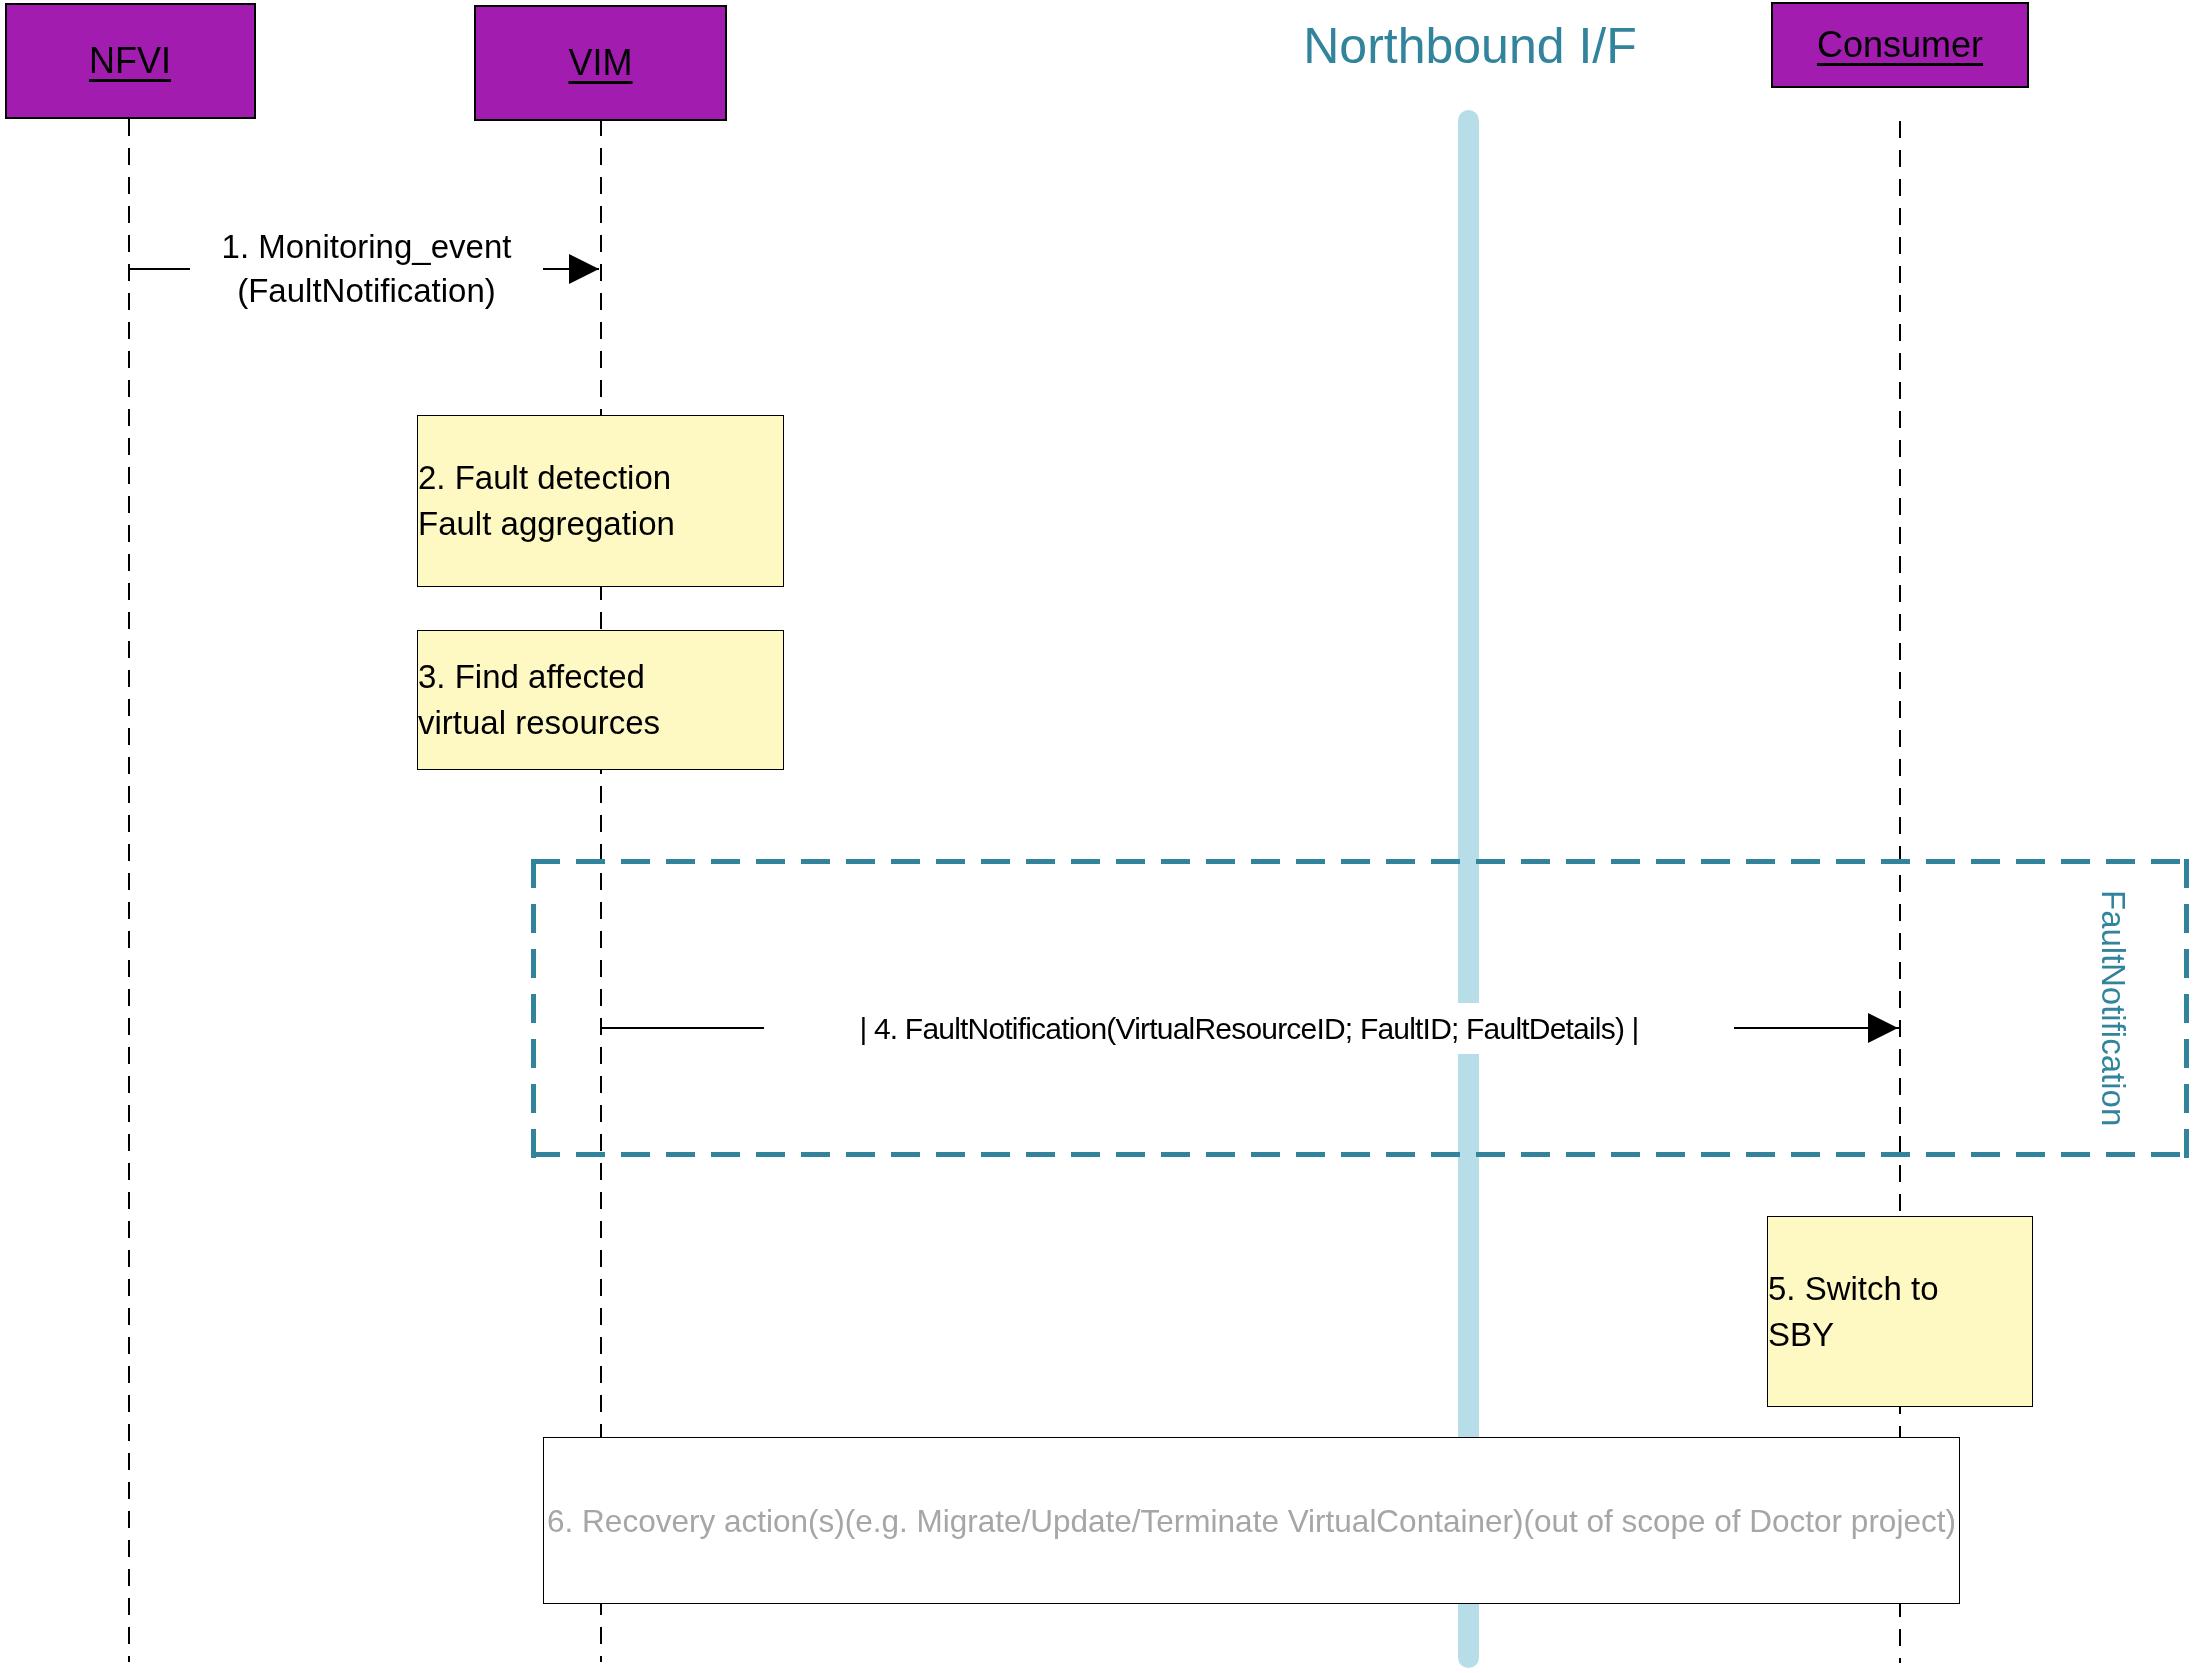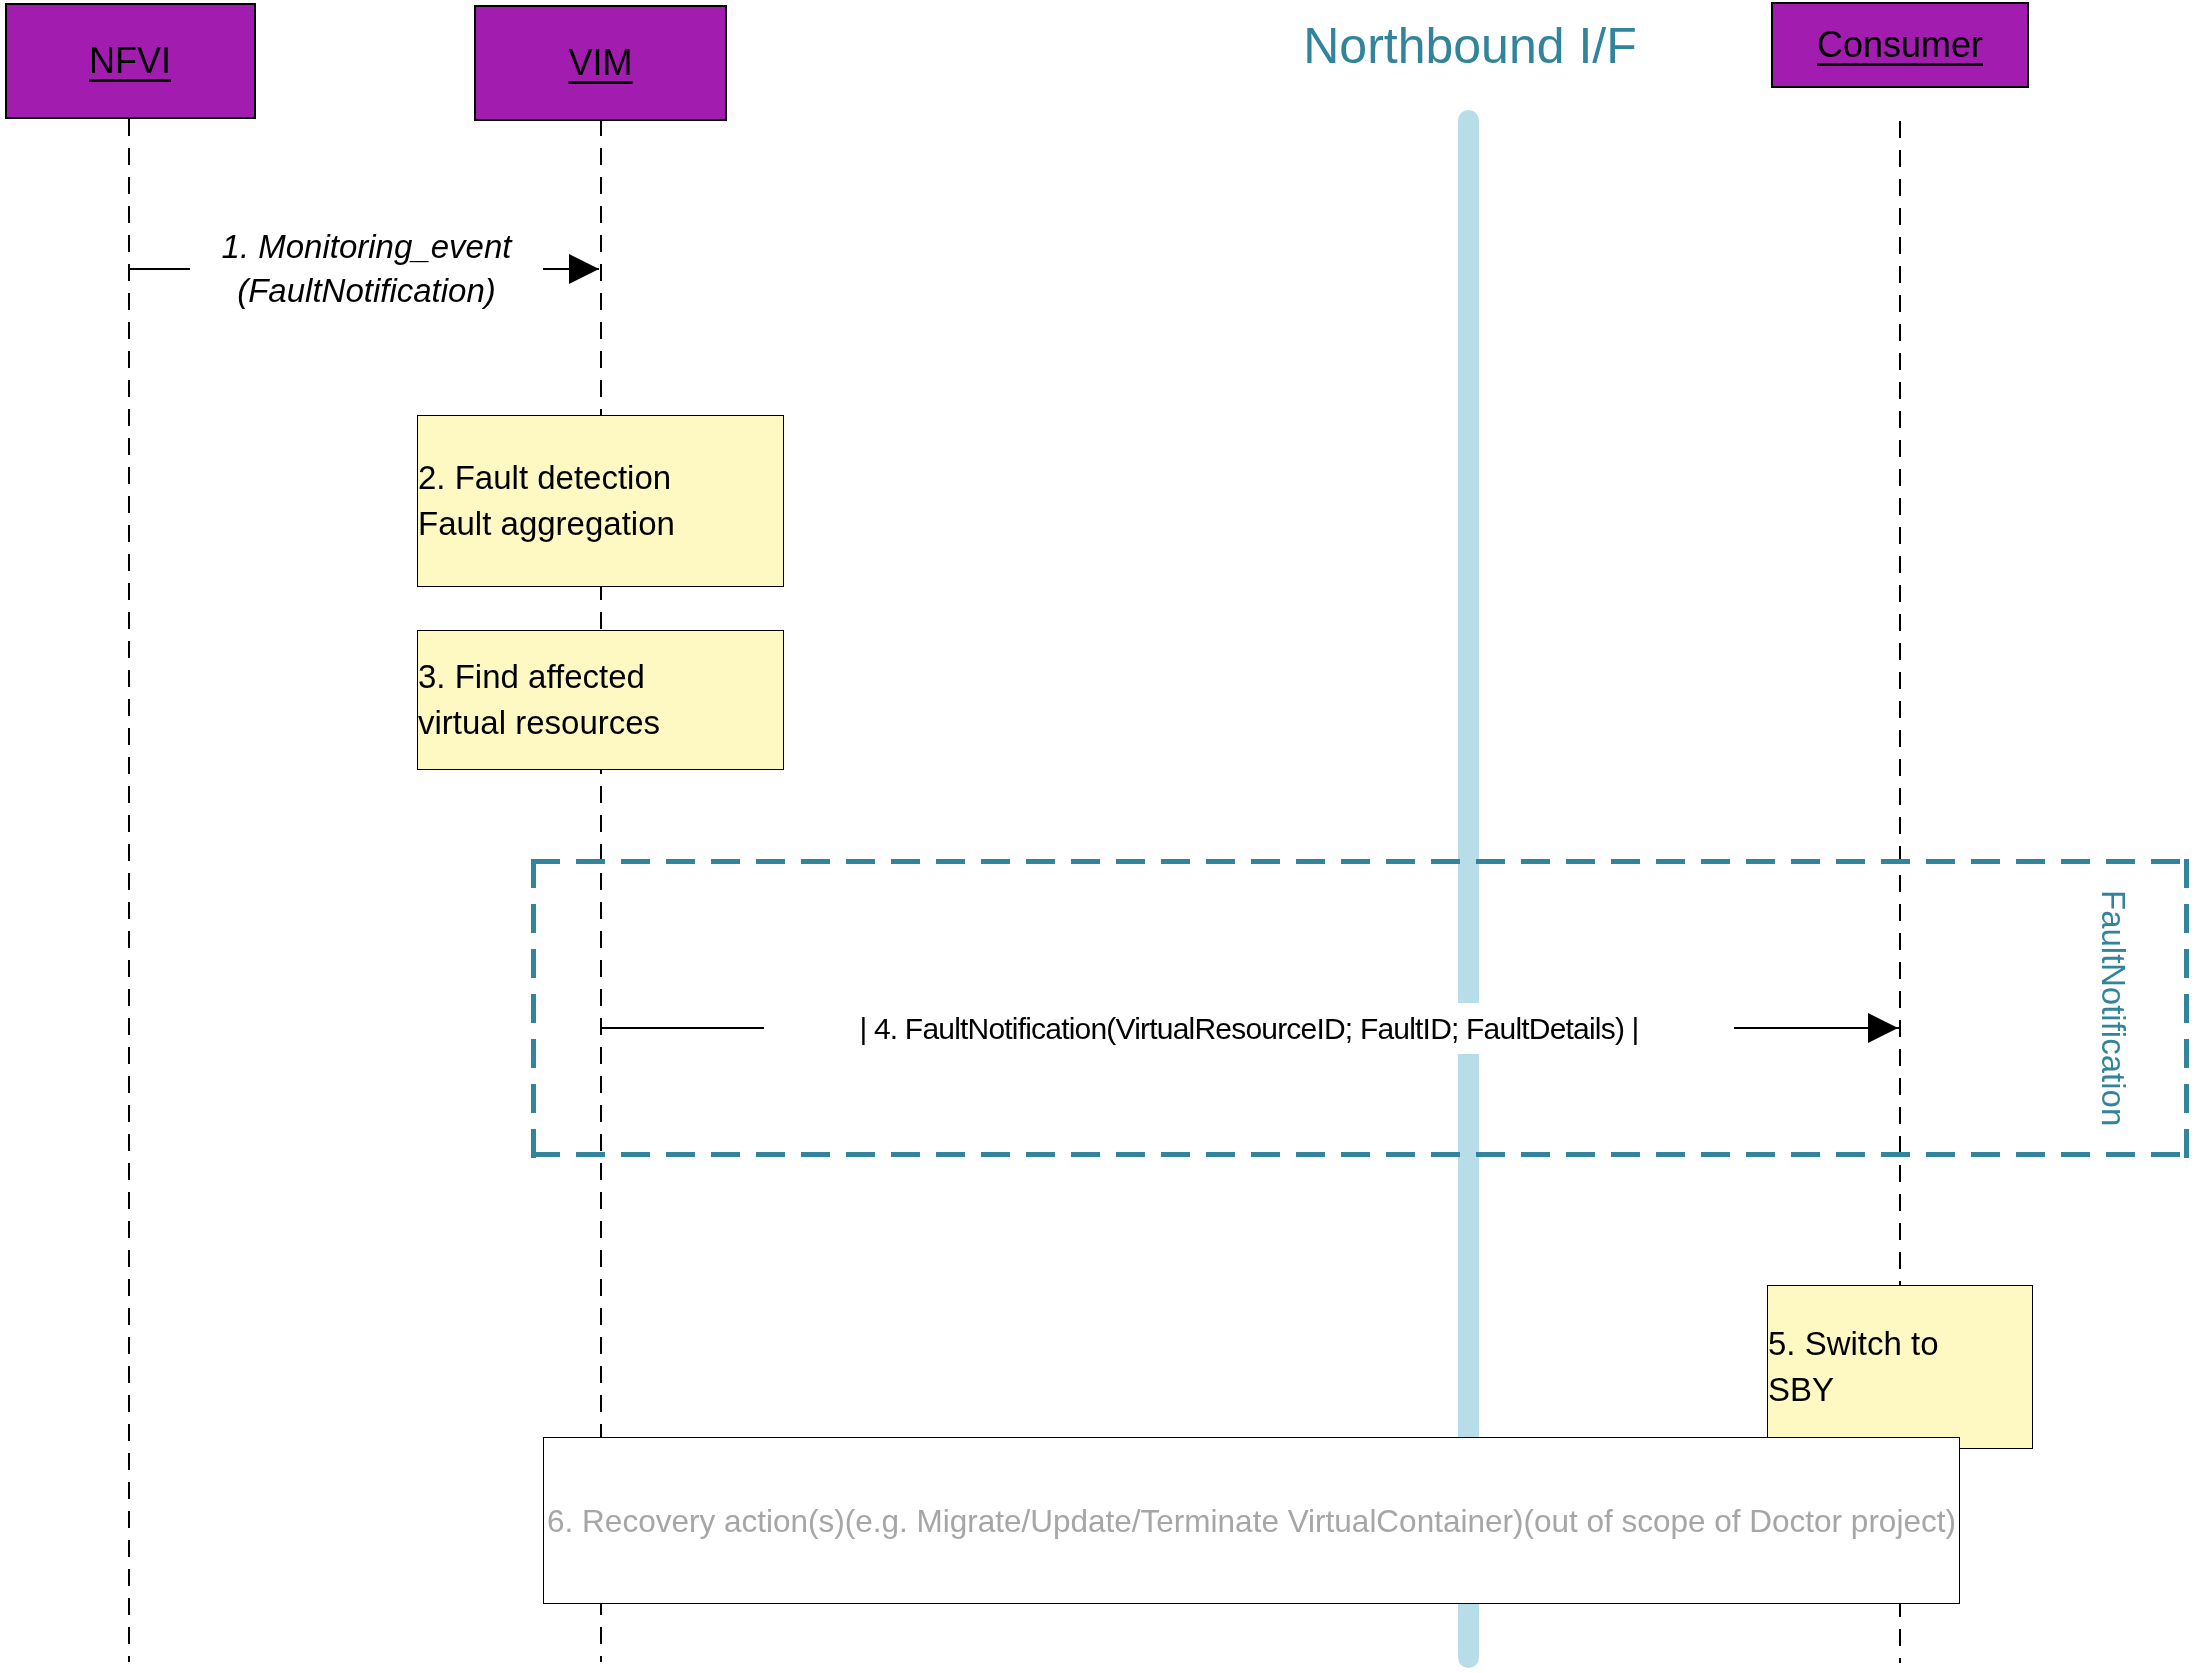--- a/index.html
+++ b/index.html
@@ -108,40 +108,40 @@
   <div class="abs frame-edge h" style="top:1152px;"></div>
   <div class="abs frame-edge v" style="left:531px;"></div>
   <div class="abs frame-edge v" style="left:2184px;"></div>
   <div class="abs frame-label">
     <span>Fault</span>
     <span>Notification</span>
   </div>
 
   <div class="abs msg-line" style="left:129px; top:268px; width:470px;"></div>
   <div class="abs arrow-head" style="left:569px; top:254px;"></div>
-  <div class="abs msg-label" style="left:190px; top:225px; width:353px; height:88px;font-style:italic;">
+  <div class="abs msg-label" style="left:190px; top:225px; width:353px; height:88px;">
     <div>1. Monitoring_event</div>
     <div>(FaultNotification)</div>
   </div>
 
   <div class="abs step-box" style="left:417px; top:415px; width:367px; height:172px;">
     <div>2. Fault detection</div>
     <div>Fault aggregation</div>
   </div>
 
   <div class="abs step-box" style="left:417px; top:630px; width:367px; height:140px;">
     <div>3. Find affected</div>
     <div>virtual resources</div>
   </div>
 
   <div class="abs msg-line" style="left:601px; top:1027px; width:1298px;"></div>
   <div class="abs arrow-head" style="left:1868px; top:1013px;"></div>
   <div class="abs msg-label single" style="left:764px; top:1003px; width:970px; height:51px;">| 4. FaultNotification(VirtualResourceID; FaultID; FaultDetails) |</div>
 
-  <div class="abs step-box" style="left:1767px; top:1285px; width:266px; height:164px;">
+  <div class="abs step-box" style="left:1767px; top:1216px; width:266px; height:191px;">
     <div>5. Switch to</div>
     <div>SBY</div>
   </div>
 
   <div class="abs recovery-box" style="left:543px; top:1437px; width:1417px; height:167px;">
     <div>6. Recovery action(s)</div>
     <div>(e.g. Migrate/Update/Terminate VirtualContainer)</div>
     <div>(out of scope of Doctor project)</div>
   </div>
 

